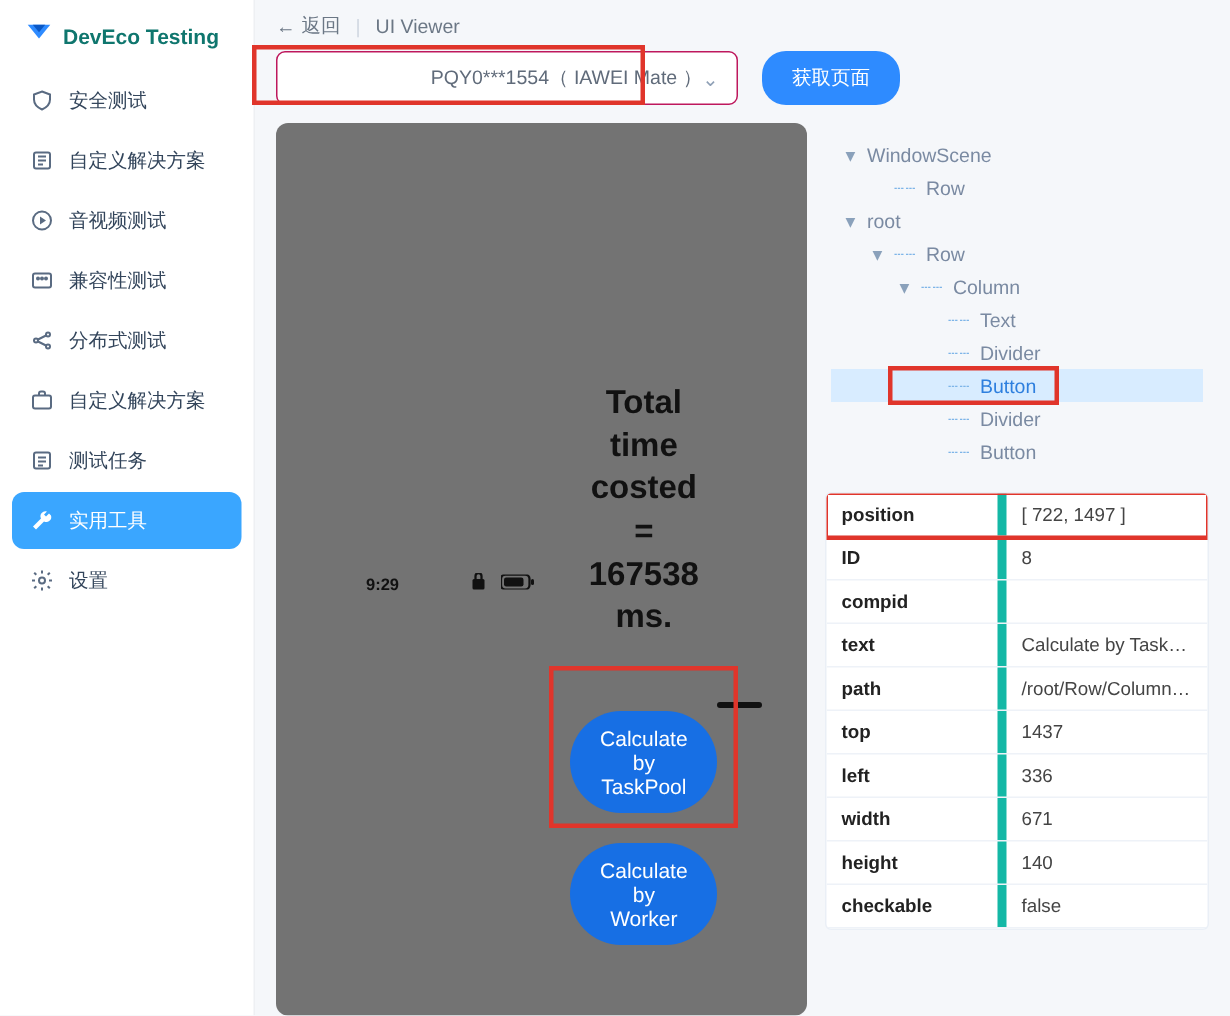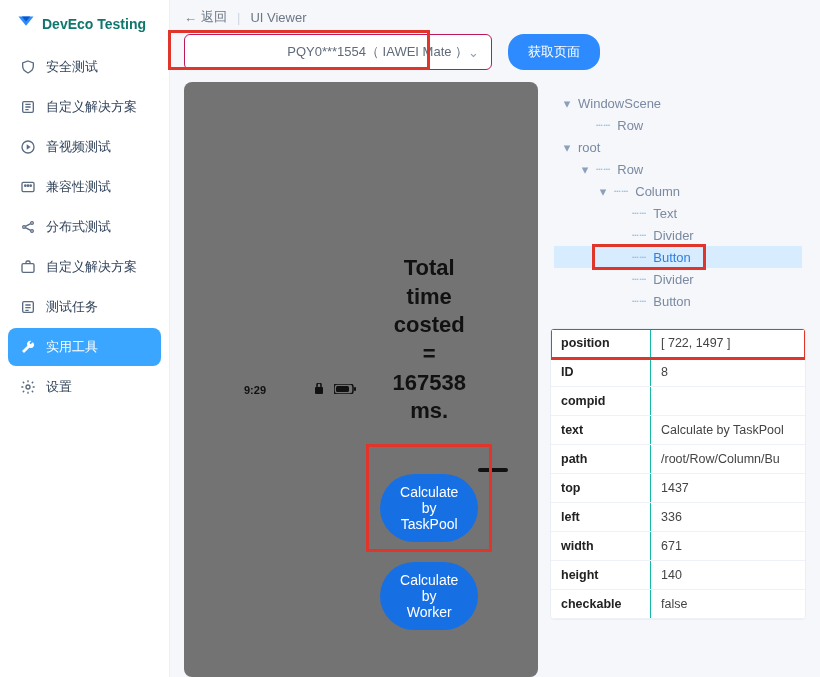--- a/index.html
+++ b/index.html
@@ -59,21 +59,21 @@
   .tree-row .pad { display: inline-block; }
   .tree-glyph { width: 14px; color: #8aa1bb; text-align: center; margin-right: 4px; }
   .tree-dashes { color: #7eb5e8; margin-right: 6px; letter-spacing: 1px; font-size: 11px; }
   .tree-label { color: #7a8aa2; }
   .tree-row.sel .tree-label { color: #2e7fde; }
 
   
   .props-panel { background: #fff; border: 1px solid #eaeff6; border-radius: 4px; overflow: hidden; font-size: 12.5px; }
   .prop-row { display: flex; border-bottom: 1px solid #eef2f8; }
   .prop-row:last-child { border-bottom: none; }
-  .prop-key { width: 100px; padding: 7px 10px; color: #222; font-weight: 600; border-right: 1px solid #14b8a6; }
+  .prop-key { width: 120px; padding: 7px 10px; color: #222; font-weight: 600; border-right: 6px solid #14b8a6; }
   .prop-val { flex: 1; padding: 7px 10px; color: #444; white-space: nowrap; overflow: hidden; text-overflow: ellipsis; }
 
   .rel { position: relative; }
 </style>
 </head>
 <body>
 
 <div class="app">
 
   <aside class="sidebar">

